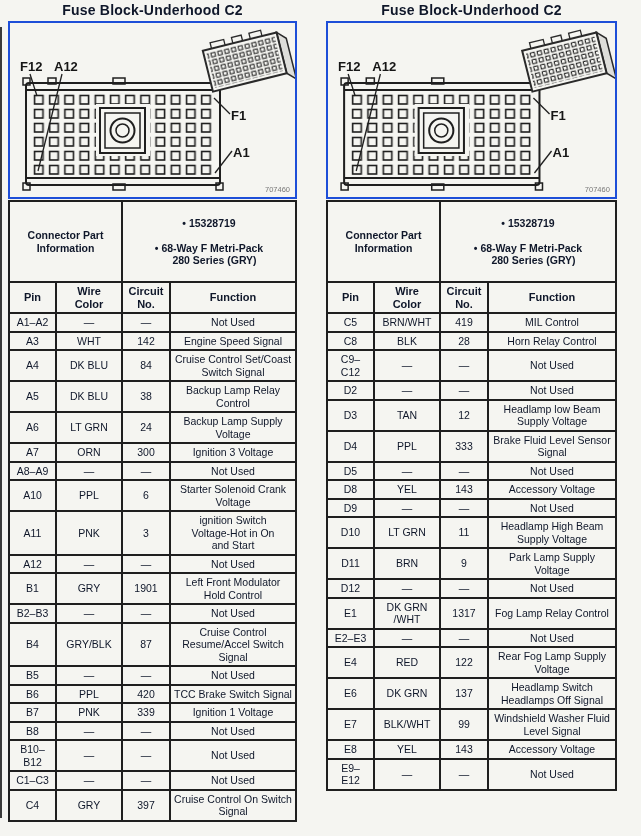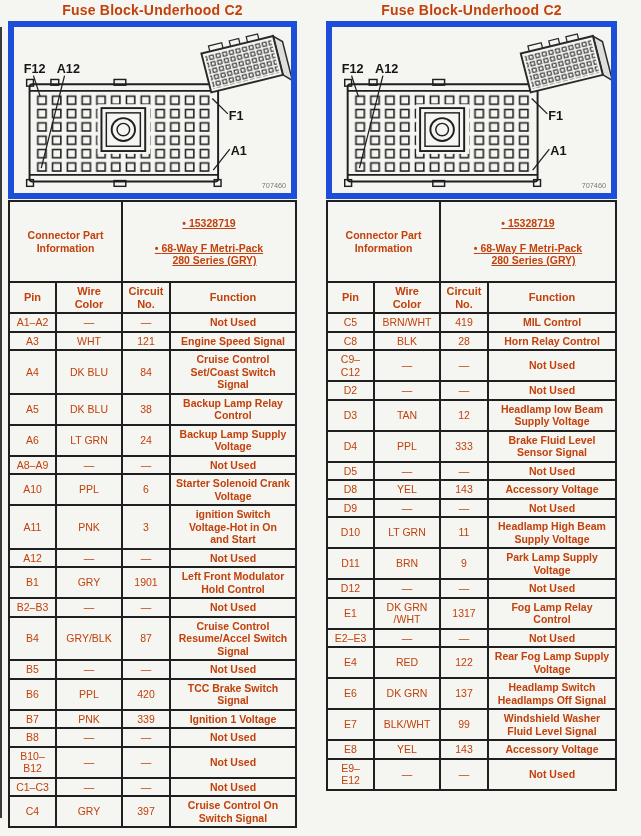--- a/index.html
+++ b/index.html
@@ -1,46 +1,46 @@
 <!DOCTYPE html>
 <html><head>
 <meta charset="utf-8">
 <style>
   html,body { margin:0; padding:0; background:#ffffff; }
   .page {
     position:relative; width:641px; height:836px;
     background:#f5f5f1; overflow:hidden;
-    font-family:"Liberation Sans", sans-serif; color:#c2410c;
+    font-family:"Liberation Sans", sans-serif; color:#0f172a;
   }
   .scan-line { position:absolute; left:0; top:27px; width:2px; height:791px; background:#3a3a3a; }
   .col { position:absolute; top:2px; }
   .col-left  { left:8px;   width:289px; }
   .col-right { left:326px; width:291px; }
   .title {
     margin:0 0 3px 0; font-size:14px; line-height:16px;
     font-weight:700; text-align:center; letter-spacing:.2px;
   }
   .figure {
     position:relative; box-sizing:border-box;
-    border:6px solid #1d4ed8; height:178px; background:transparent;
+    border:2px solid #1d4ed8; height:178px; background:transparent;
   }
   .figure svg { display:block; width:100%; height:100%; }
 
   table.pinout { width:100%; border-collapse:collapse; table-layout:fixed; margin-top:1px; }
   .c-pin  { width:47px; } .c-wire { width:66px; } .c-circ { width:48px; }
   table.pinout th, table.pinout td {
     border:2px solid #1f1f1f; box-sizing:border-box;
     font-size:10.5px; line-height:12.5px; padding:2px 3px;
     text-align:center; vertical-align:middle; white-space:pre-line;
   }
   table.pinout th { font-weight:700; font-size:11px; }
-  td.fn { text-align:left;font-weight:bold; }
+  td.fn { text-align:left; }
   td.cpi-head { font-weight:700; font-size:11px; padding:3px 4px; }
   td.cpi-items { text-align:left; font-weight:700; font-size:11px; padding:3px 4px 3px 8px; }
-  .bullet { padding-left:11px; text-indent:-11px; white-space:pre-line;text-decoration:underline; }
+  .bullet { padding-left:11px; text-indent:-11px; white-space:pre-line; }
   .bullet::before { content:"• "; }
   svg text { font-family:"Liberation Sans", sans-serif; }
 </style>
 </head>
 <body>
 
 <div class="page">
   <div class="scan-line"></div>
 
   <section class="col col-left">
@@ -131,40 +131,46 @@
       <tbody>
           <tr>
             <td>A1–A2</td>
             <td>—</td>
             <td>—</td>
             <td class="fn">Not Used</td>
           </tr>
           <tr>
             <td>A3</td>
             <td>WHT</td>
-            <td>121</td>
+            <td>142</td>
             <td class="fn">Engine Speed Signal</td>
           </tr>
           <tr>
             <td>A4</td>
             <td>DK BLU</td>
             <td>84</td>
             <td class="fn">Cruise Control Set/Coast Switch Signal</td>
           </tr>
           <tr>
             <td>A5</td>
             <td>DK BLU</td>
             <td>38</td>
             <td class="fn">Backup Lamp Relay Control</td>
           </tr>
           <tr>
             <td>A6</td>
             <td>LT GRN</td>
             <td>24</td>
             <td class="fn">Backup Lamp Supply Voltage</td>
+          </tr>
+          <tr>
+            <td>A7</td>
+            <td>ORN</td>
+            <td>300</td>
+            <td class="fn">Ignition 3 Voltage</td>
           </tr>
           <tr>
             <td>A8–A9</td>
             <td>—</td>
             <td>—</td>
             <td class="fn">Not Used</td>
           </tr>
           <tr>
             <td>A10</td>
             <td>PPL</td>

